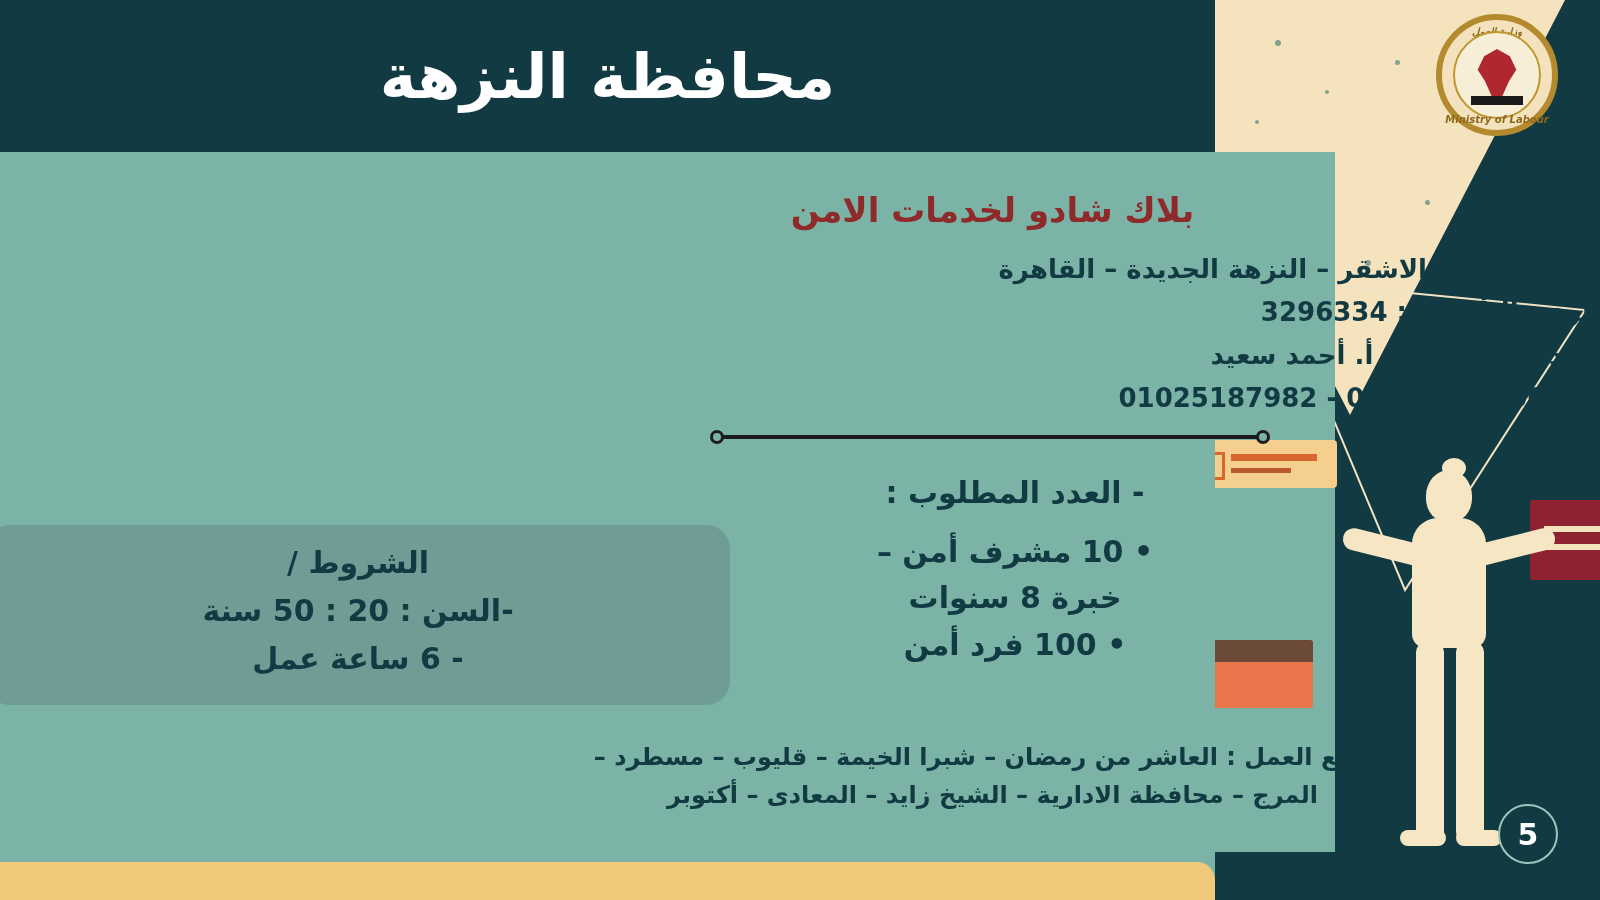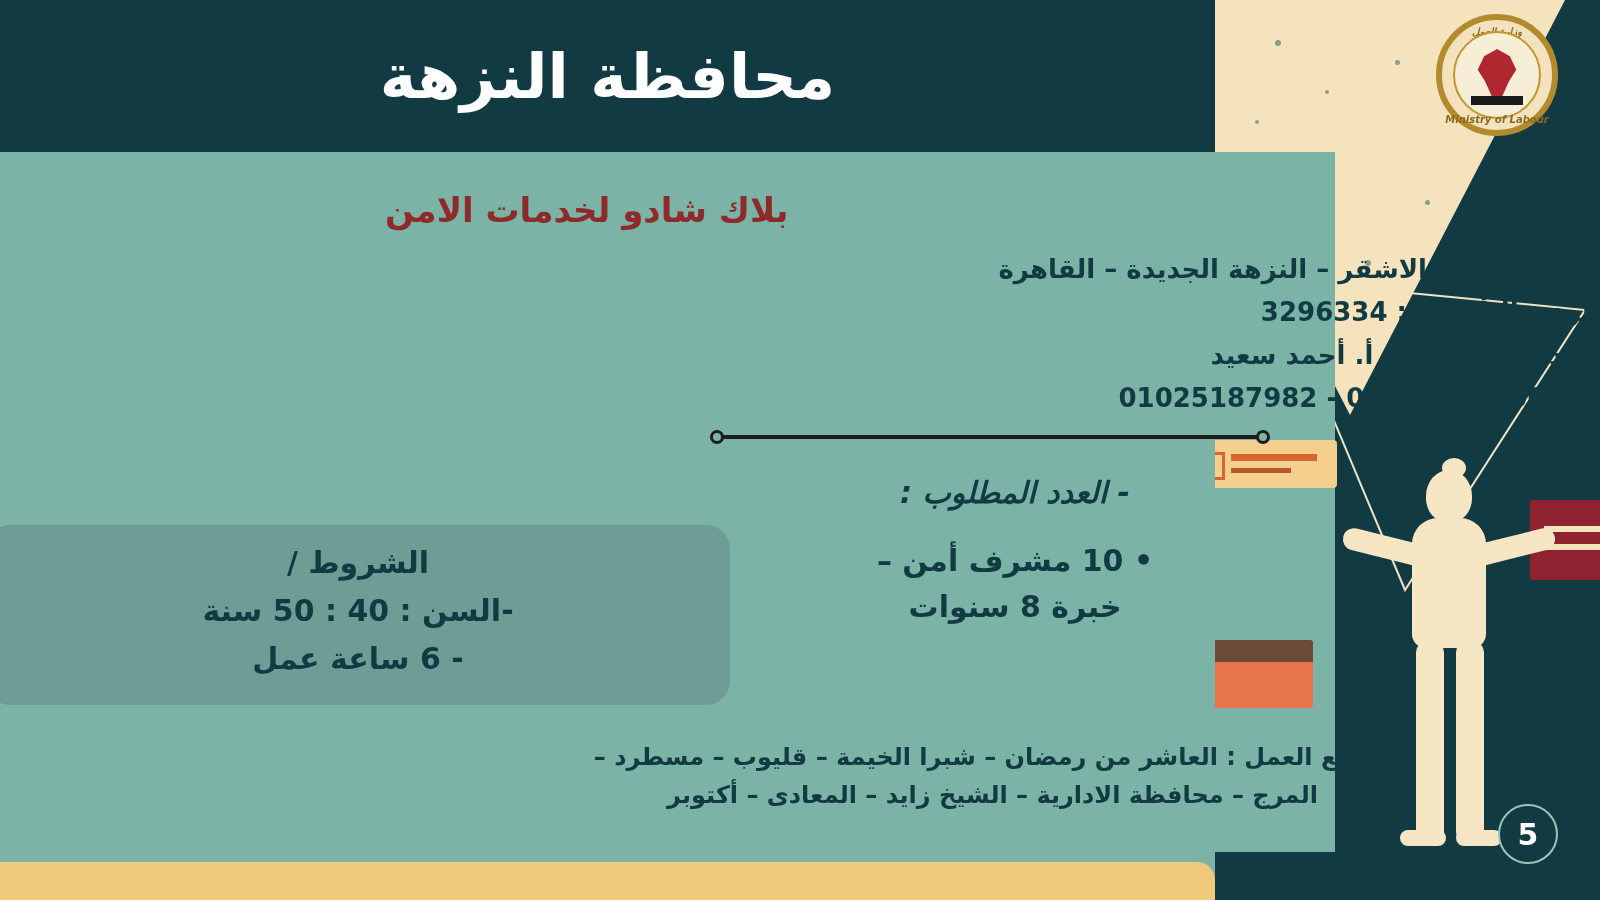--- a/index.html
+++ b/index.html
@@ -322,21 +322,21 @@
     align-items: center;
     justify-content: center;
   }
 
   
   .company-name {
     position: absolute;
     right: 0;
     top: 190px;
     width: 1215px;
-    text-align: left;
+    text-align: center;
     color: #8f2a2a;
     font-size: 34px;
     font-weight: bold;
     direction: rtl;
   }
   .contact-block {
     position: absolute;
     right: 0;
     top: 248px;
     width: 1215px;
@@ -384,21 +384,21 @@
     right: 420px;
     top: 470px;
     width: 330px;
     text-align: center;
     color: #123a43;
     font-size: 30px;
     font-weight: bold;
     line-height: 1.55;
     direction: rtl;
   }
-  .requirements .head { margin-bottom: 21px; font-style: italic; }
+  .requirements .head { margin-bottom: 12px; }
 
   
   .conditions {
     position: absolute;
     right: 870px;
     top: 525px;
     width: 744px;
     padding: 14px 16px 22px;
     box-sizing: border-box;
     background: #6f9c95;
@@ -510,25 +510,26 @@
 
   <div class="divider">
     <span class="bar"></span>
     <span class="dot left"></span>
     <span class="dot right"></span>
   </div>
 
   <div class="requirements">
     <div class="head">- العدد المطلوب :</div>
     <div>• 10 مشرف أمن – خبرة 8 سنوات</div>
+    <div>• 100 فرد أمن</div>
   </div>
 
   <div class="conditions">
     <div>الشروط /</div>
-    <div>-السن : 40 : 50 سنة</div>
+    <div>-السن : 20 : 50 سنة</div>
     <div>- 6 ساعة عمل</div>
   </div>
 
   <div class="locations">
     <div>مواقع العمل : العاشر من رمضان – شبرا الخيمة – قليوب – مسطرد –</div>
     <div>المرج – محافظة الادارية – الشيخ زايد – المعادى – أكتوبر</div>
   </div>
 
   <div class="bottom-bar"></div>
 </div>

